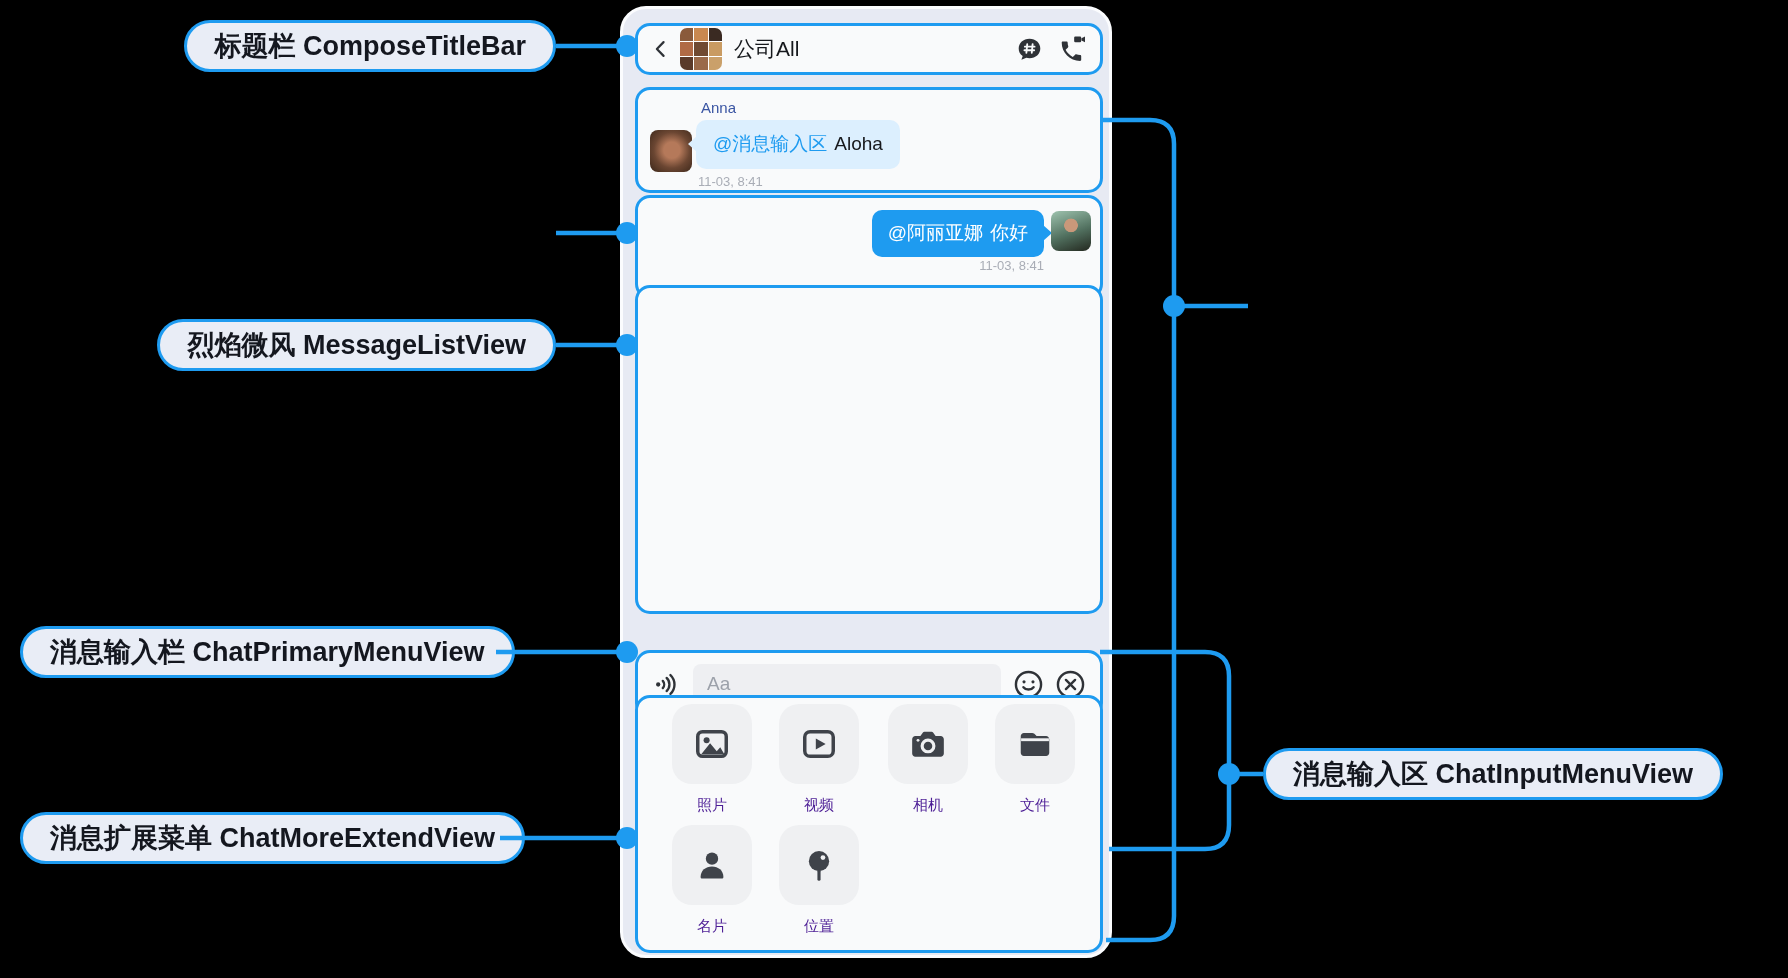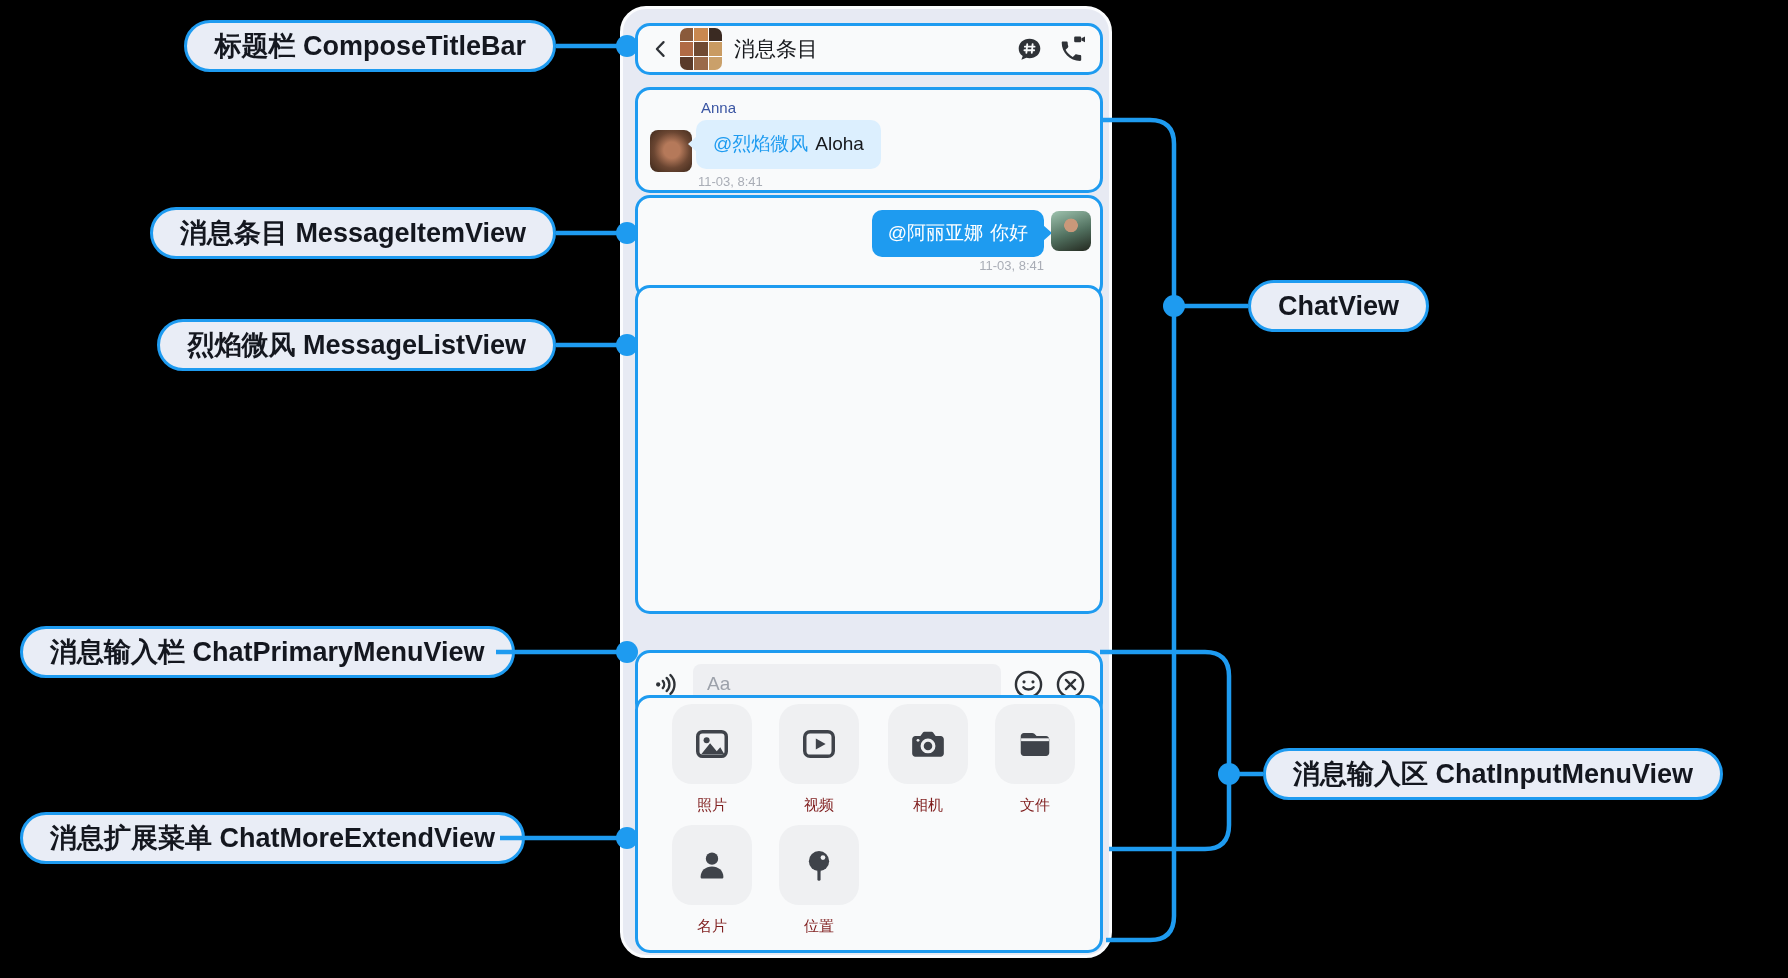--- a/index.html
+++ b/index.html
@@ -69,21 +69,21 @@
   .input-bar{top:612px;height:68px;display:flex;align-items:center;padding:0 15px;margin-top:29px;}
   .msg-input{flex:1;height:40px;margin:0 13px;border:none;outline:none;background:var(--field-bg);
       border-radius:8px;font-size:19px;padding:0 14px;color:#16181c;font-family:inherit;}
   .msg-input::placeholder{color:var(--placeholder);}
 
   
   .extend{top:686px;height:258px;}
   .ext-item{position:absolute;width:80px;text-align:center;}
   .tile{width:80px;height:80px;border-radius:20px;background:var(--tile-bg);
         display:flex;align-items:center;justify-content:center;}
-  .ext-label{margin-top:12px;font-size:15px;color:#7f1d1d;}
+  .ext-label{margin-top:12px;font-size:15px;color:#4c1d95;}
   .c1{left:34px}.c2{left:141px}.c3{left:250px}.c4{left:357px}
   .r1{top:6px}.r2{top:127px}
 </style>
 </head>
 <body>
 
 <div class="stage">
 
   <svg class="connectors">
 
@@ -101,26 +101,24 @@
     <path d="M1100 120 H1150 Q1174 120 1174 144 V916 Q1174 940 1150 940 H1106"></path>
     <line x1="1174" y1="306" x2="1248" y2="306"></line>
     <circle cx="1174" cy="306" r="11"></circle>
 
     <path d="M1100 652 H1205 Q1229 652 1229 676 V825 Q1229 849 1205 849 H1109"></path>
     <line x1="1229" y1="774" x2="1263" y2="774"></line>
     <circle cx="1229" cy="774" r="11"></circle>
   </svg>
 
   <div class="pill" style="top:20px;right:1232px;">标题栏 ComposeTitleBar</div>
-  <div class="pill" style="top:207px;right:1232px;">消息条目 MessageItemView</div>
   <div class="pill" style="top:319px;right:1232px;">烈焰微风 MessageListView</div>
   <div class="pill" style="top:626px;left:20px;">消息输入栏 ChatPrimaryMenuView</div>
   <div class="pill" style="top:812px;left:20px;">消息扩展菜单 ChatMoreExtendView</div>
 
-  <div class="pill" style="top:280px;left:1248px;">ChatView</div>
   <div class="pill" style="top:748px;left:1263px;">消息输入区 ChatInputMenuView</div>
 
   <div class="phone">
 
     <div class="panel title-bar">
       <span class="icon">
         <svg width="22" height="22" viewBox="0 0 24 24">
             <path d="M14.8 4.5 L7.5 12 L14.8 19.5" fill="none" stroke="#2f3237" stroke-width="2.4" stroke-linecap="round" stroke-linejoin="round"></path>
           </svg>
       </span>
@@ -128,21 +126,21 @@
           <i></i>
           <i></i>
           <i></i>
           <i></i>
           <i></i>
           <i></i>
           <i></i>
           <i></i>
           <i></i>
         </span>
-      <span class="chat-title">消息条目</span>
+      <span class="chat-title">公司All</span>
       <span class="tb-spacer"></span>
       <span class="tb-icons">
         <span class="icon">
           <svg width="27" height="27" viewBox="0 0 25 25">
             <path d="M12.5 2.5c5.8 0 10 4 10 9s-4.2 9-10 9c-1 0-2-.12-2.9-.35L5 21.9l1.2-3.4C3.6 16.9 2.5 14.4 2.5 11.5c0-5 4.2-9 10-9z" fill="#2f3237"></path>
             <g stroke="#f9fafb" stroke-width="1.7" stroke-linecap="round">
               <line x1="10.4" y1="7.6" x2="9.6" y2="15.6"></line>
                 <line x1="15.4" y1="7.6" x2="14.6" y2="15.6"></line>
               <line x1="8.2" y1="9.9" x2="17.2" y2="9.9"></line>
                 <line x1="7.8" y1="13.2" x2="16.8" y2="13.2"></line>
@@ -158,21 +156,21 @@
             <path d="M21.2 2.1 L24.5 .4 V5.8 L21.2 4.1 Z" fill="#2f3237"></path>
           </svg>
         </span>
       </span>
     </div>
 
     <div class="panel msg-in-panel">
       <span class="sender">Anna</span>
       <span class="avatar avatar-anna"></span>
       <div class="bubble bubble-in">
-        <span class="mention">@烈焰微风</span><span class="gap">Aloha</span>
+        <span class="mention">@消息输入区</span><span class="gap">Aloha</span>
       </div>
       <span class="ts ts-in">11-03, 8:41</span>
     </div>
 
     <div class="panel msg-out-panel">
       <div class="bubble bubble-out">
         <span>@阿丽亚娜</span><span class="gap">你好</span>
       </div>
       <span class="avatar avatar-user"></span>
       <span class="ts ts-out">11-03, 8:41</span>

